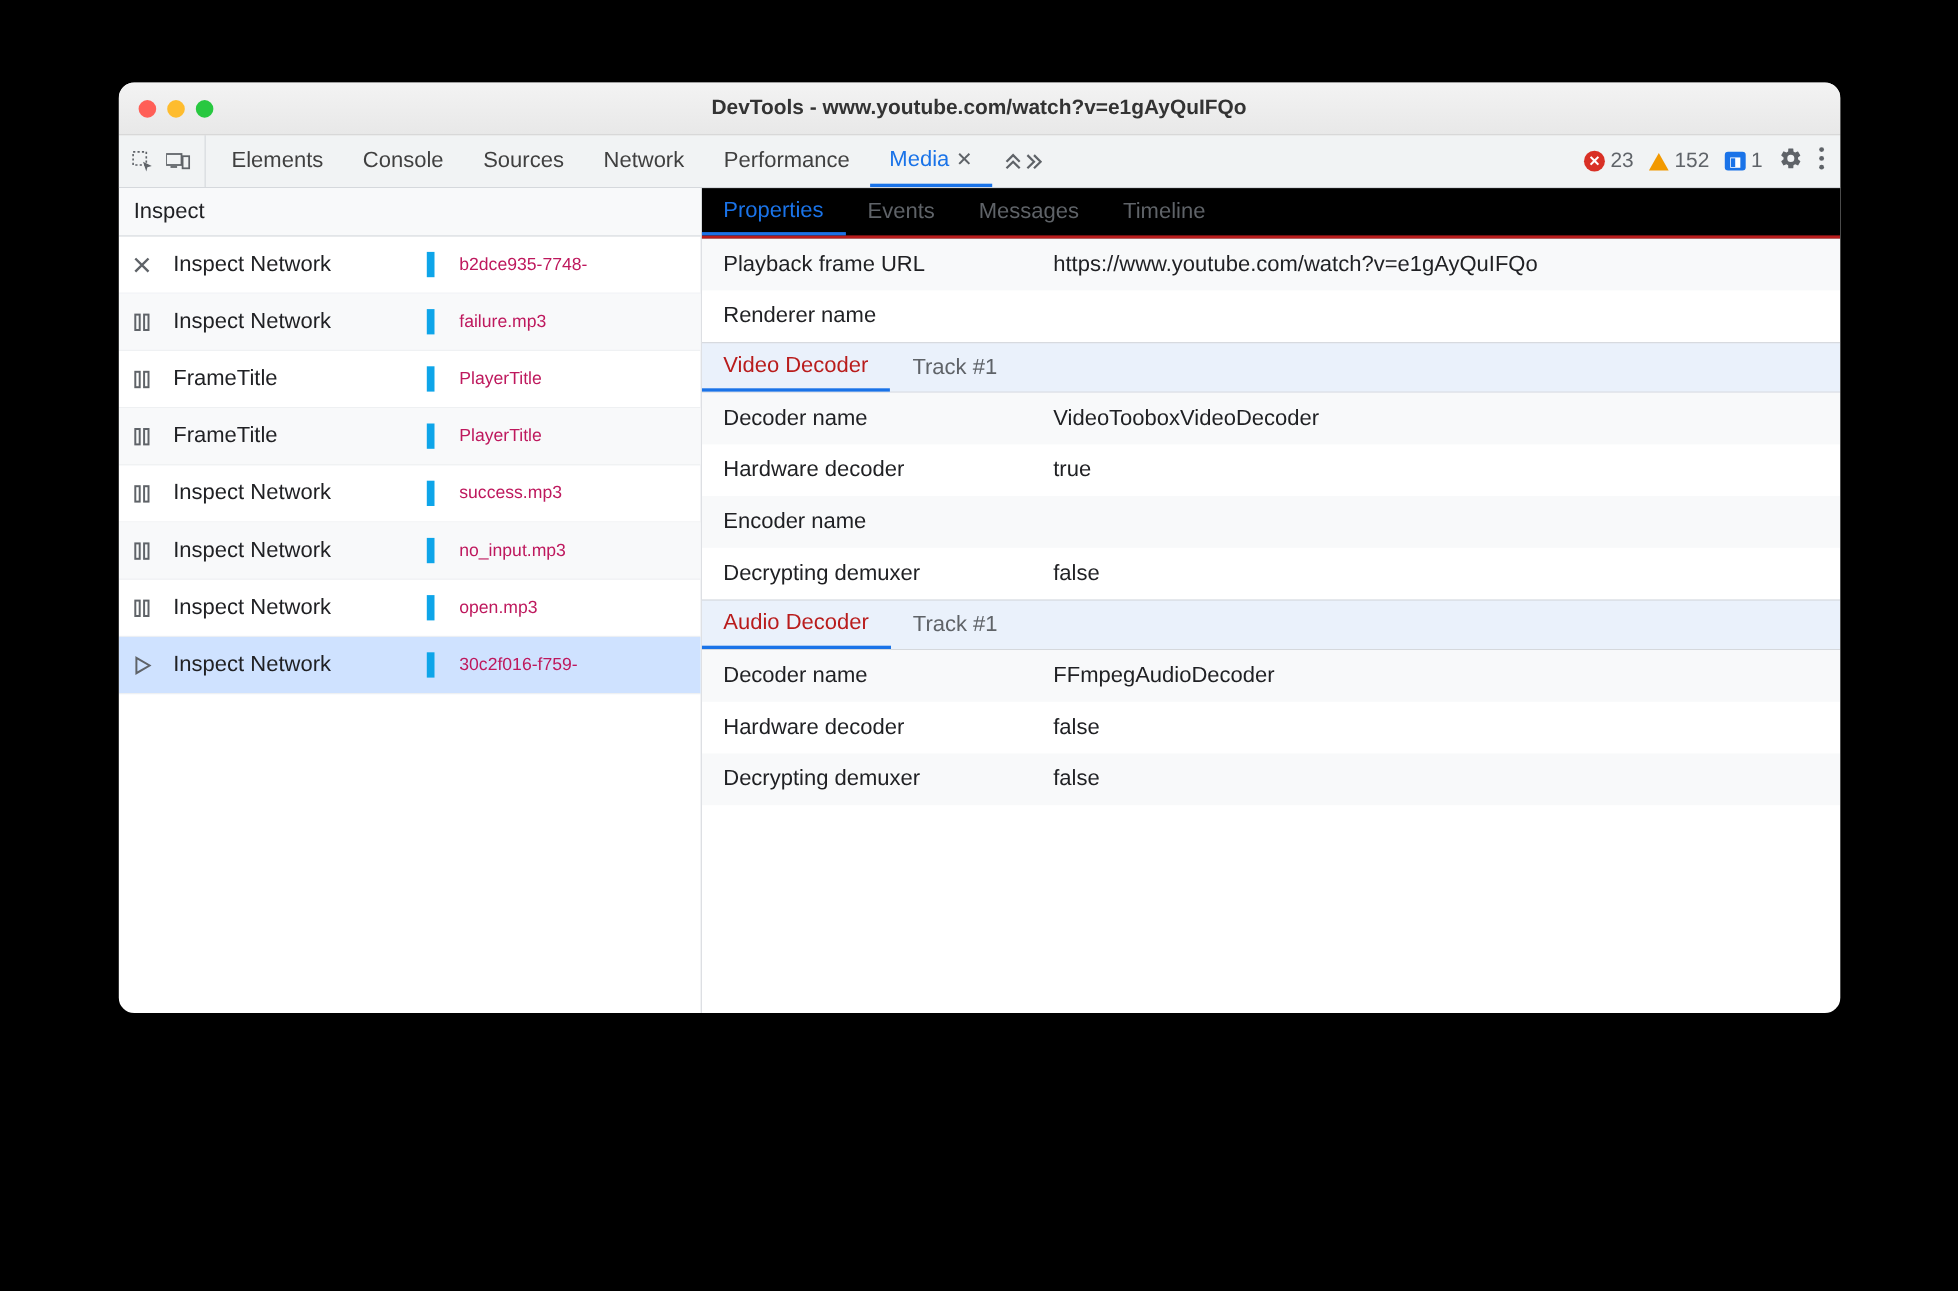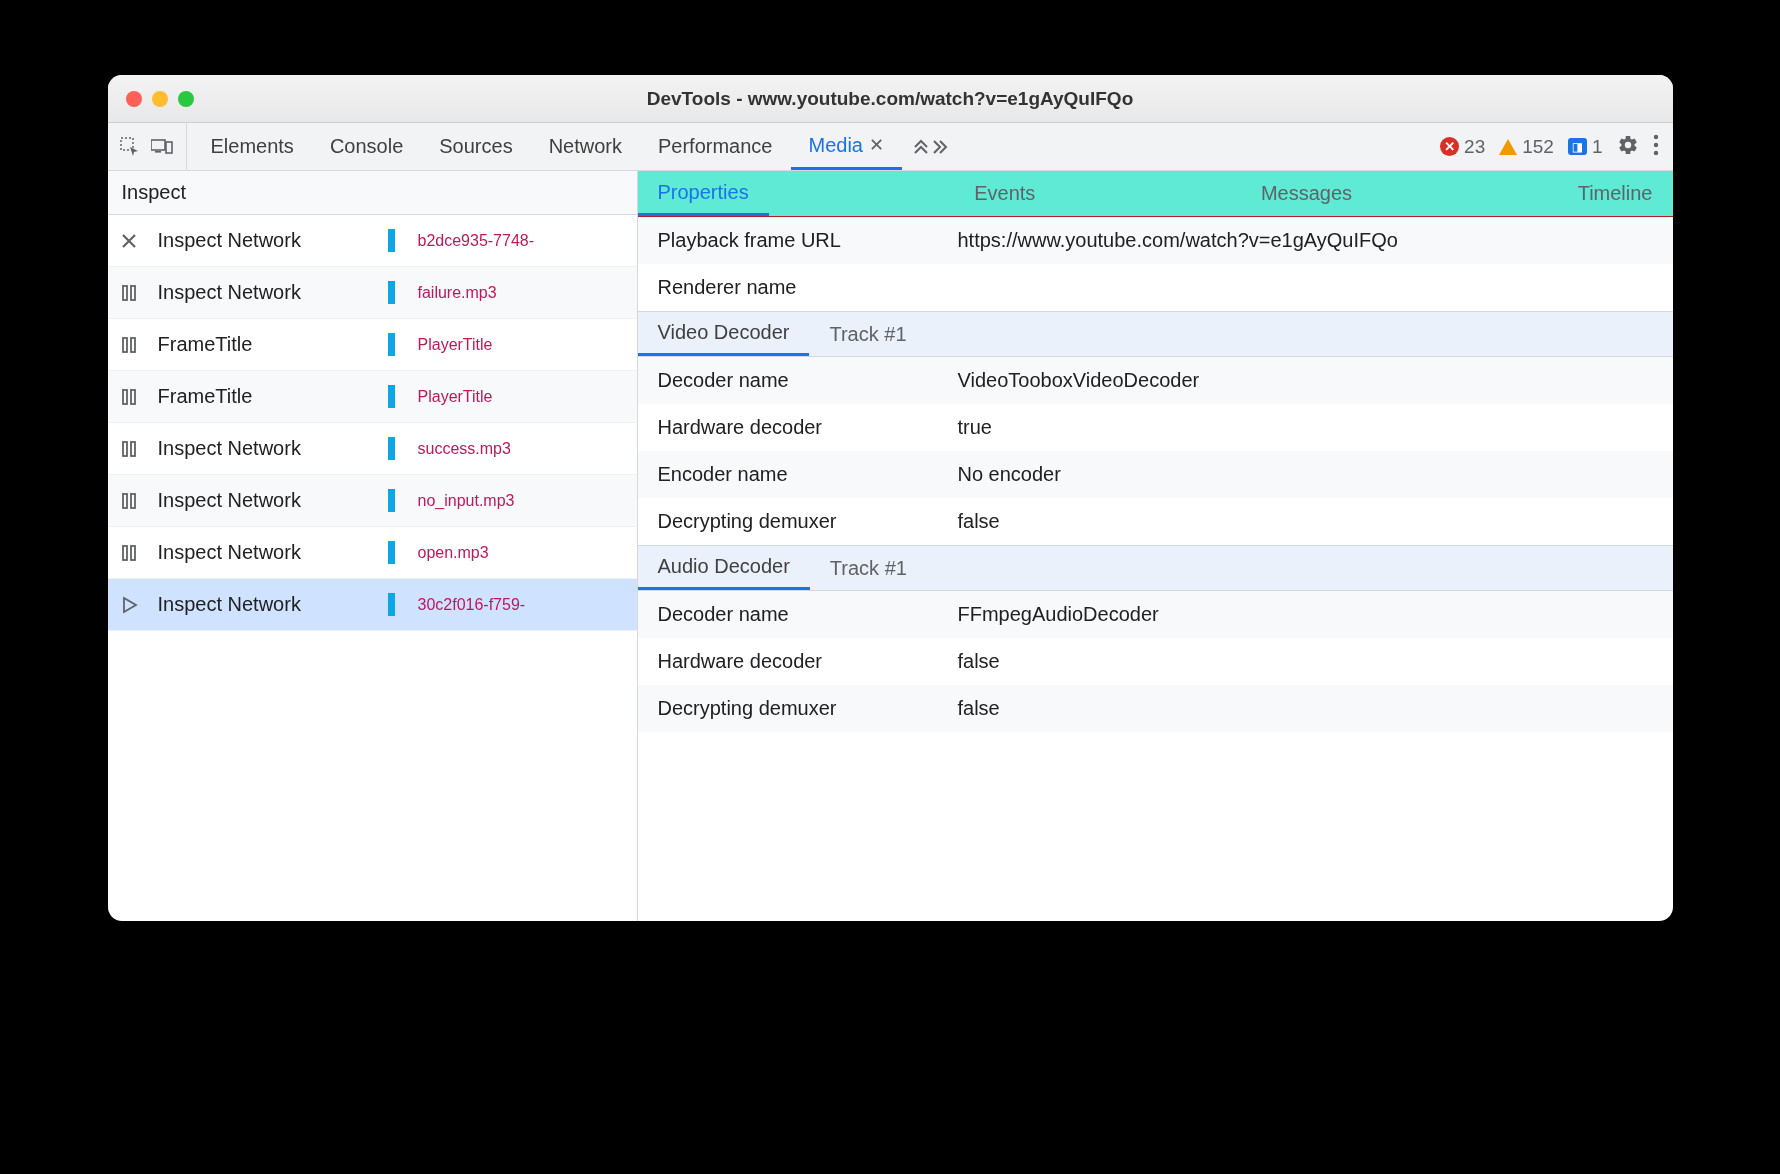--- a/index.html
+++ b/index.html
@@ -79,30 +79,30 @@
   .sidebar { width: 530px; border-right:1px solid #d5d8dc; display:flex; flex-direction:column; }
   .sidebar-header { padding: 10px 14px; font-size:20px; color:#202124; border-bottom:1px solid #d5d8dc; background:#f8f9fa;}
   .player-list { flex:1; overflow:auto; }
   .player-row { display:flex; align-items:center; height:52px; border-bottom:1px solid #eef0f2; cursor:pointer; }
   .player-row:nth-child(even){ background:#f8f9fa; }
   .player-row.selected { background:#cfe2ff; }
   .player-icon { width:42px; display:flex; align-items:center; justify-content:center; color:#5f6368;}
   .player-col1 { width:245px; padding:0 8px; font-size:20px; color:#202124; white-space:nowrap; overflow:hidden; text-overflow:ellipsis; border-right:7px solid #0ea5e9;}
   .player-col2 { flex:1; padding:0 23px; font-size:16px; color:#be185d; white-space:nowrap; overflow:hidden; text-overflow:ellipsis;}
   .detail { flex:1; display:flex; flex-direction:column; overflow:auto; }
-  .detail-tabs { display:flex; background:#5eead4; border-bottom:1px solid #b91c1c; height:46px;justify-content:space-between; }
+  .detail-tabs { display:flex; background:#000000; border-bottom:3px solid #b91c1c; height:46px; }
   .dtab { padding:0 20px; display:flex; align-items:center; font-size:20px; color:#5f6368; cursor:pointer; }
   .dtab.active { color:#1a73e8; border-bottom:3px solid #1a73e8; }
   .prop-row { display:flex; padding:12px 20px; font-size:20px; color:#202124; }
   .prop-row:nth-child(odd){ background:#f8f9fa; }
   .prop-key { width:300px; }
   .prop-val { flex:1; }
   .section-tabs { display:flex; background:#eaf1fb; border-top:1px solid #d5d8dc; border-bottom:1px solid #d5d8dc; height:46px; align-items:stretch;}
   .stab { padding:0 20px; display:flex; align-items:center; font-size:20px; color:#5f6368; cursor:pointer;}
-  .stab.active { color:#404040; border-bottom:3px solid #1a73e8; }
+  .stab.active { color:#b91c1c; border-bottom:3px solid #1a73e8; }
 </style>
 </head>
 <body>
 
 <div class="window">
   <div class="titlebar">
     <div class="traffic-lights">
       <div class="tl red"></div>
       <div class="tl yellow"></div>
       <div class="tl green"></div>
@@ -281,21 +281,20 @@
           <div class="prop-row">
             <div class="prop-key">Decoder name</div>
             <div class="prop-val">VideoTooboxVideoDecoder</div>
           </div>
           <div class="prop-row">
             <div class="prop-key">Hardware decoder</div>
             <div class="prop-val">true</div>
           </div>
           <div class="prop-row">
             <div class="prop-key">Encoder name</div>
-            <div class="prop-val">No encoder</div>
           </div>
           <div class="prop-row">
             <div class="prop-key">Decrypting demuxer</div>
             <div class="prop-val">false</div>
           </div>
         </div>
       <div class="section-tabs">
         <div class="stab active">Audio Decoder</div>
         <div class="stab">Track #1</div>
       </div>

